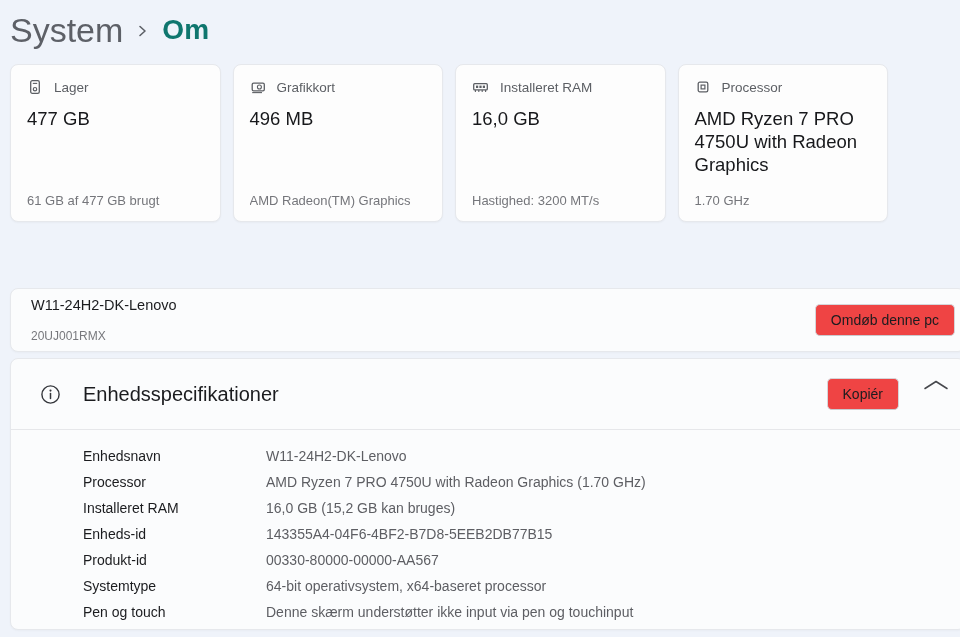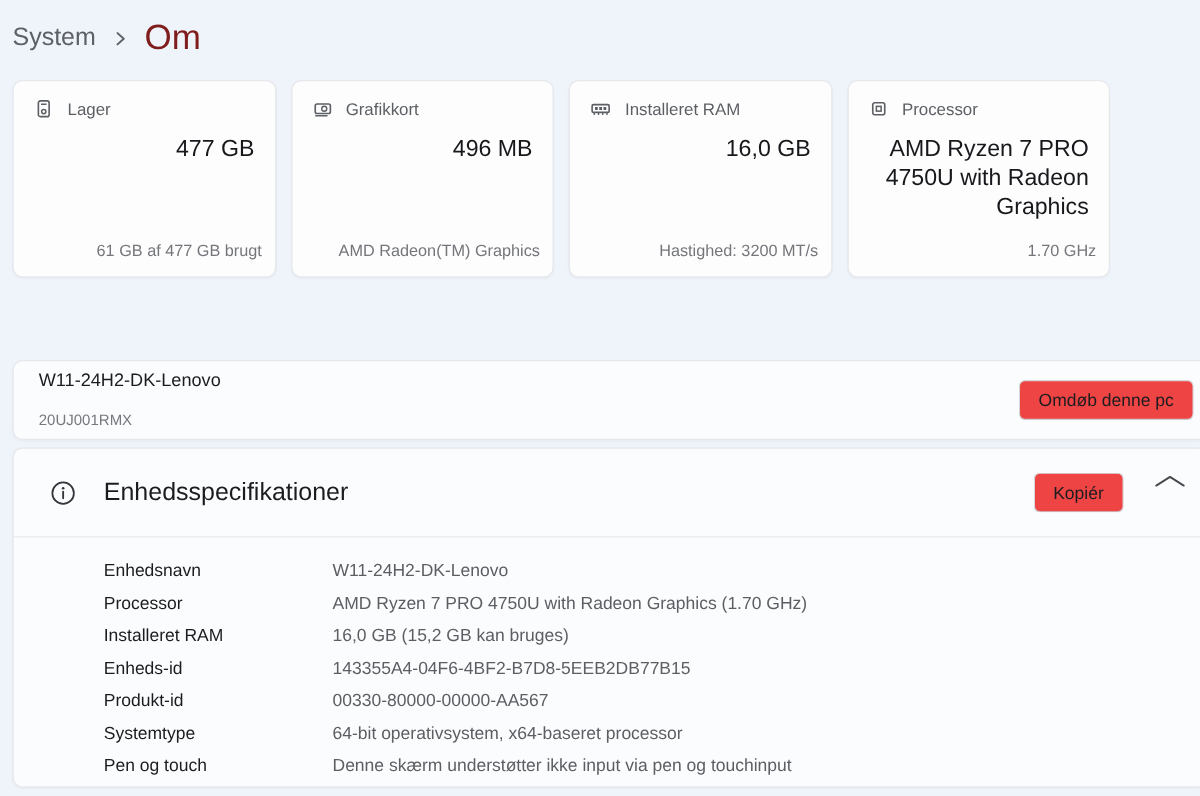--- a/index.html
+++ b/index.html
@@ -9,30 +9,29 @@
     font-family:"Liberation Sans", sans-serif;
     color:#1b1b1b;
     position:relative;
   }
 
   
   .breadcrumb {
     display:flex; align-items:center; gap:14px;
     padding:8px 0 0 10px; height:52px;
   }
-  .crumb-parent { font-size:20px; font-weight:400; color:#5d6067; cursor:pointer; }
+  .crumb-parent { font-size:34px; font-weight:400; color:#5d6067; cursor:pointer; }
   .crumb-sep { color:#5d6067; margin-top:2px; display:flex; }
-  .crumb-current { font-size:28px; font-weight:400; color:#7f1d1d; }
+  .crumb-current { font-size:28px; font-weight:700; color:#0f766e; }
 
   
   .hero-row {
     display:flex; gap:12px;
     margin:12px 16px 0 10px;
     width:878px;
-    text-align:right;
   }
   .hero-card {
     flex:1 1 0;
     height:158px;
     background:#fdfdfd;
     border:1px solid #e6e8ec;
     border-radius:8px;
     box-shadow:0 1px 2px rgba(0,0,0,.035);
     padding:14px 16px;
     position:relative;

